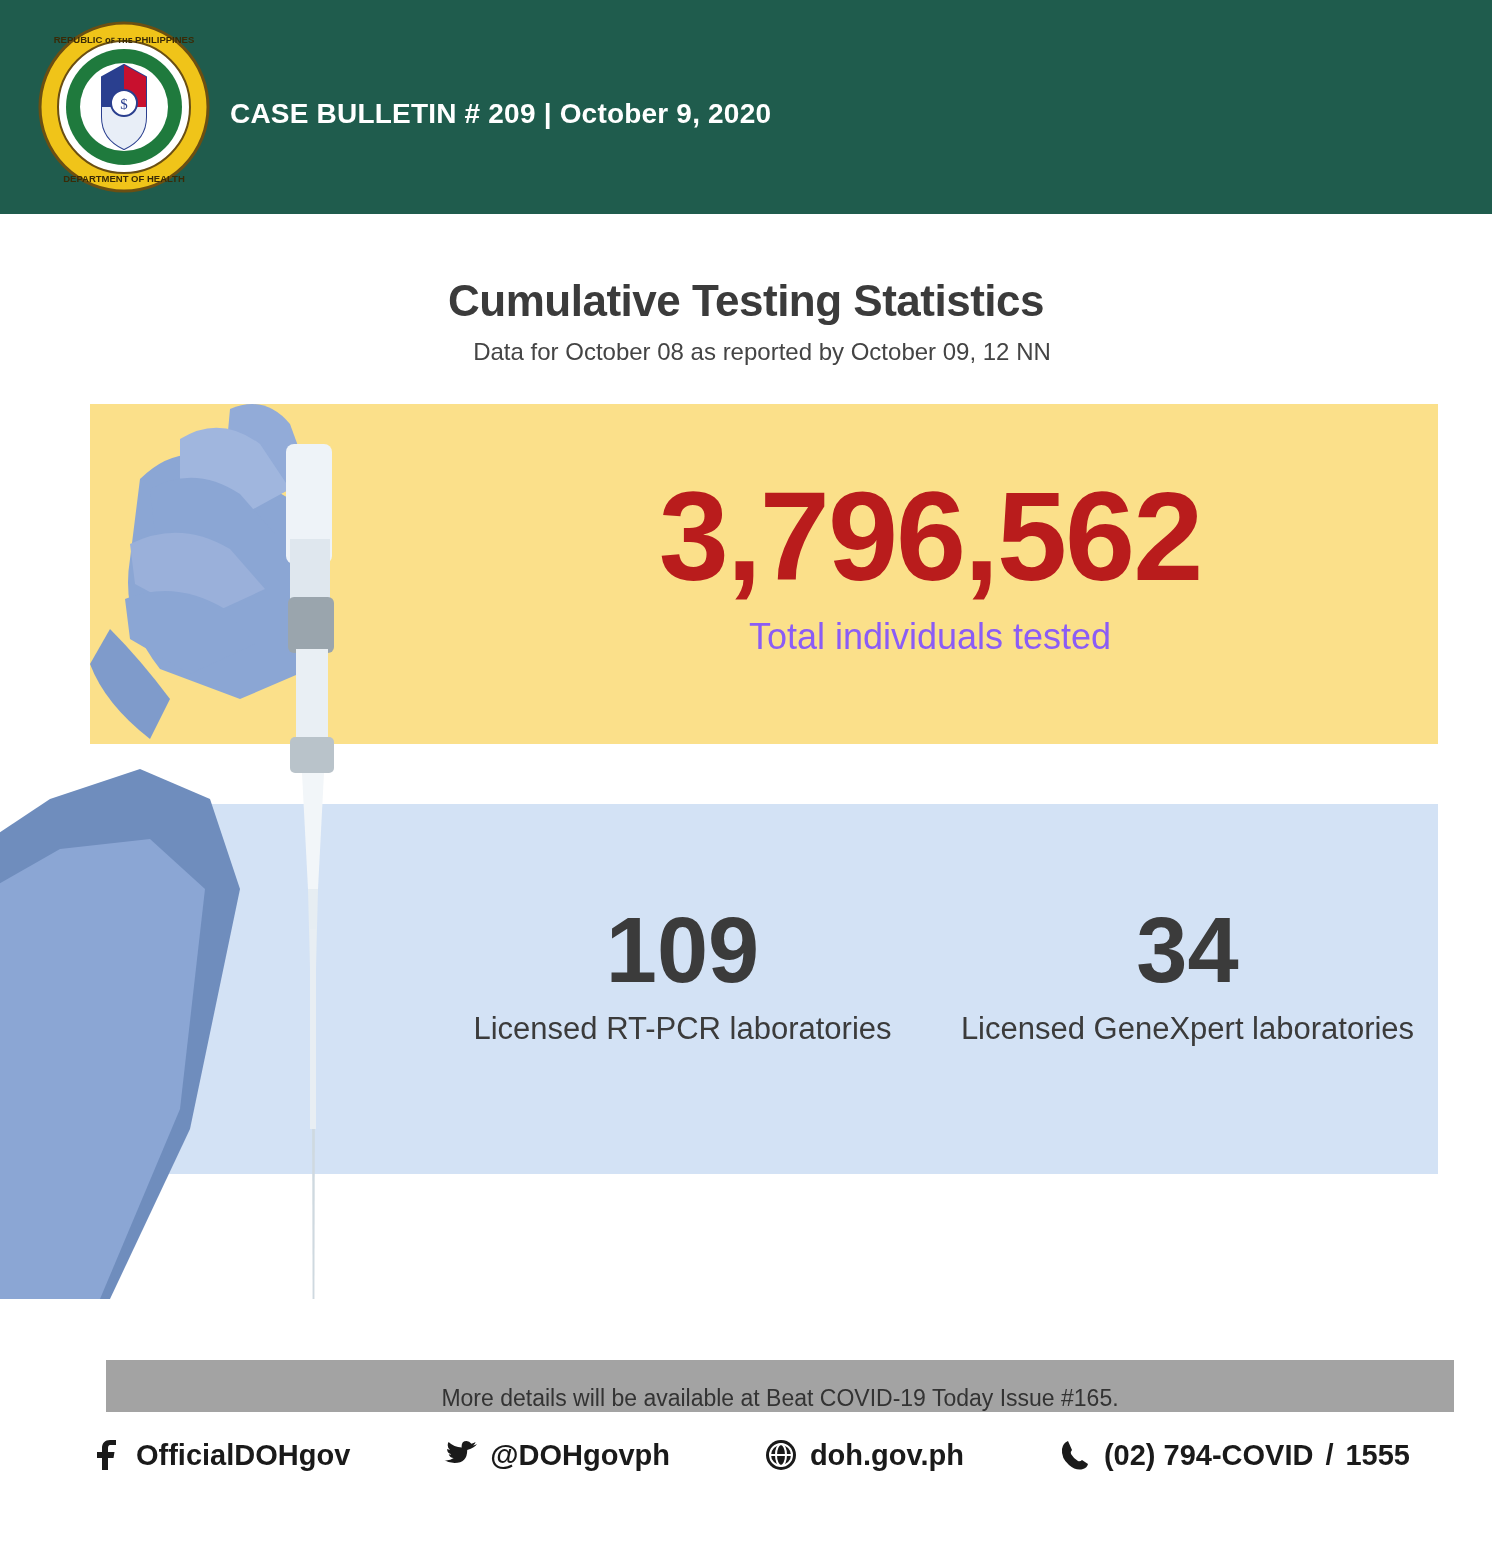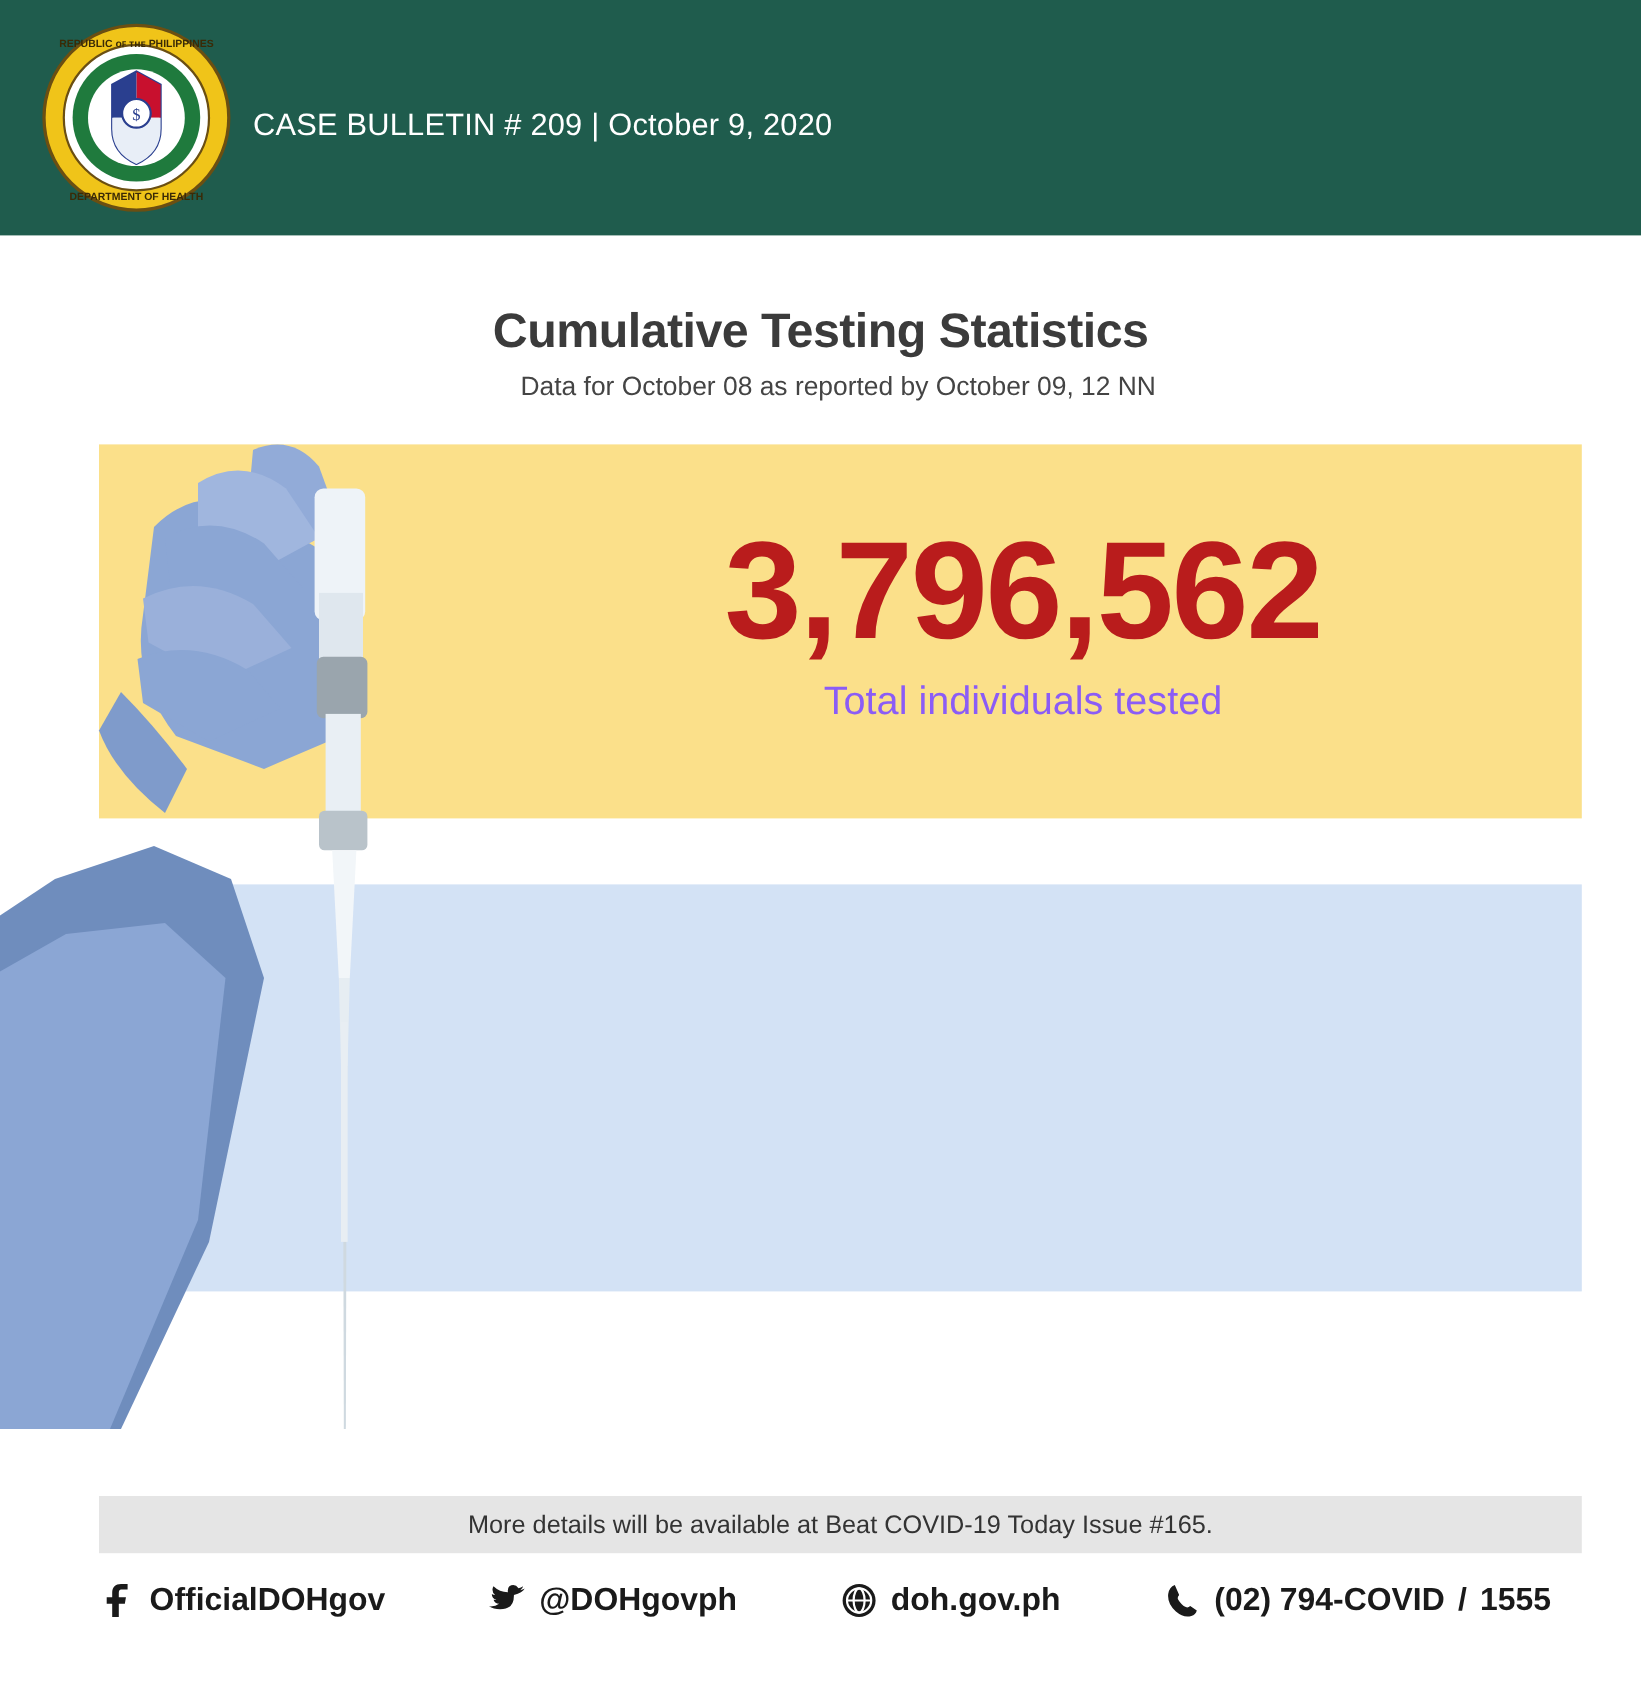--- a/index.html
+++ b/index.html
@@ -38,21 +38,21 @@
     color: #ffffff;
   }
   .header-title {
     font-size: 56px;
     font-weight: bold;
     letter-spacing: -1px;
     line-height: 1.05;
   }
   .header-sub {
     font-size: 28px;
-    font-weight: normal;
+    font-weight: bold;
     margin-top: 14px;
     letter-spacing: 0.2px;
   }
 
   
   .title-block {
     text-align: center;
     margin-top: 62px;
   }
   .main-title {
@@ -136,27 +136,27 @@
     left: -10px;
     top: -35px;
     width: 470px;
     height: 930px;
     pointer-events: none;
   }
 
   
   .footer-note {
     position: absolute;
-    left: 90px;
+    left: 106px;
     top: 1360px;
     width: 1348px;
     height: 52px;
-    background: #e5e5e5;
-    display: flex;
-    align-items: center;
+    background: #a3a3a3;
+    display: flex;
+    align-items: flex-end;
     justify-content: center;
     font-size: 23px;
     color: #333333;
   }
   .social {
     position: absolute;
     left: 80px;
     top: 1438px;
     width: 1340px;
     display: flex;
@@ -268,20 +268,30 @@
         <rect x="307" y="1254" width="78" height="5" fill="#1a1a1a"></rect>
         <rect x="305" y="1300" width="82" height="25" fill="#e4ebf0"></rect>
       </svg>
     </div>
 
     <div class="big-stat">
       <div class="big-number">3,796,562</div>
       <div class="big-label">Total individuals tested</div>
     </div>
 
+    <div class="lab-row">
+      <div class="lab-cell">
+        <div class="lab-number">109</div>
+        <div class="lab-label">Licensed RT-PCR laboratories</div>
+      </div>
+      <div class="lab-cell">
+        <div class="lab-number">34</div>
+        <div class="lab-label">Licensed GeneXpert laboratories</div>
+      </div>
+    </div>
   </div>
 
   <div class="footer-note">
     <span>More details will be available at Beat COVID-19 Today Issue #165.</span>
   </div>
 
   <div class="social">
 
     <div class="social-item">
       <span class="glyph">

